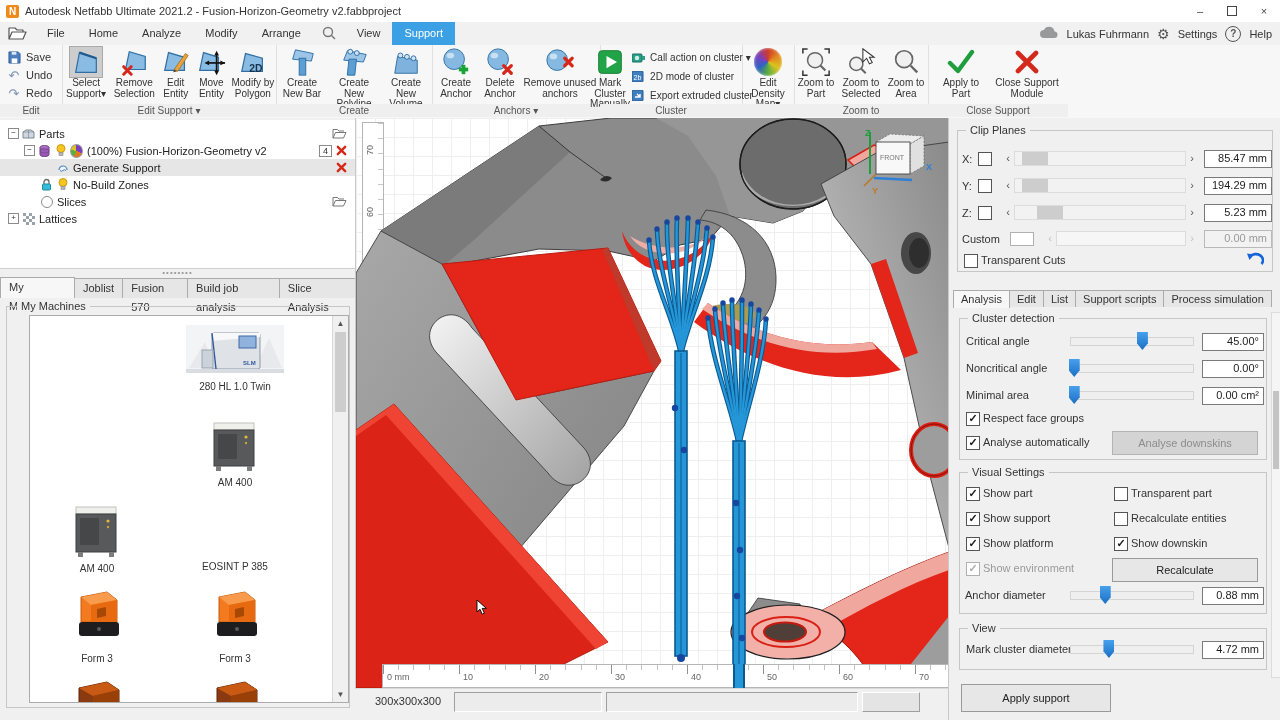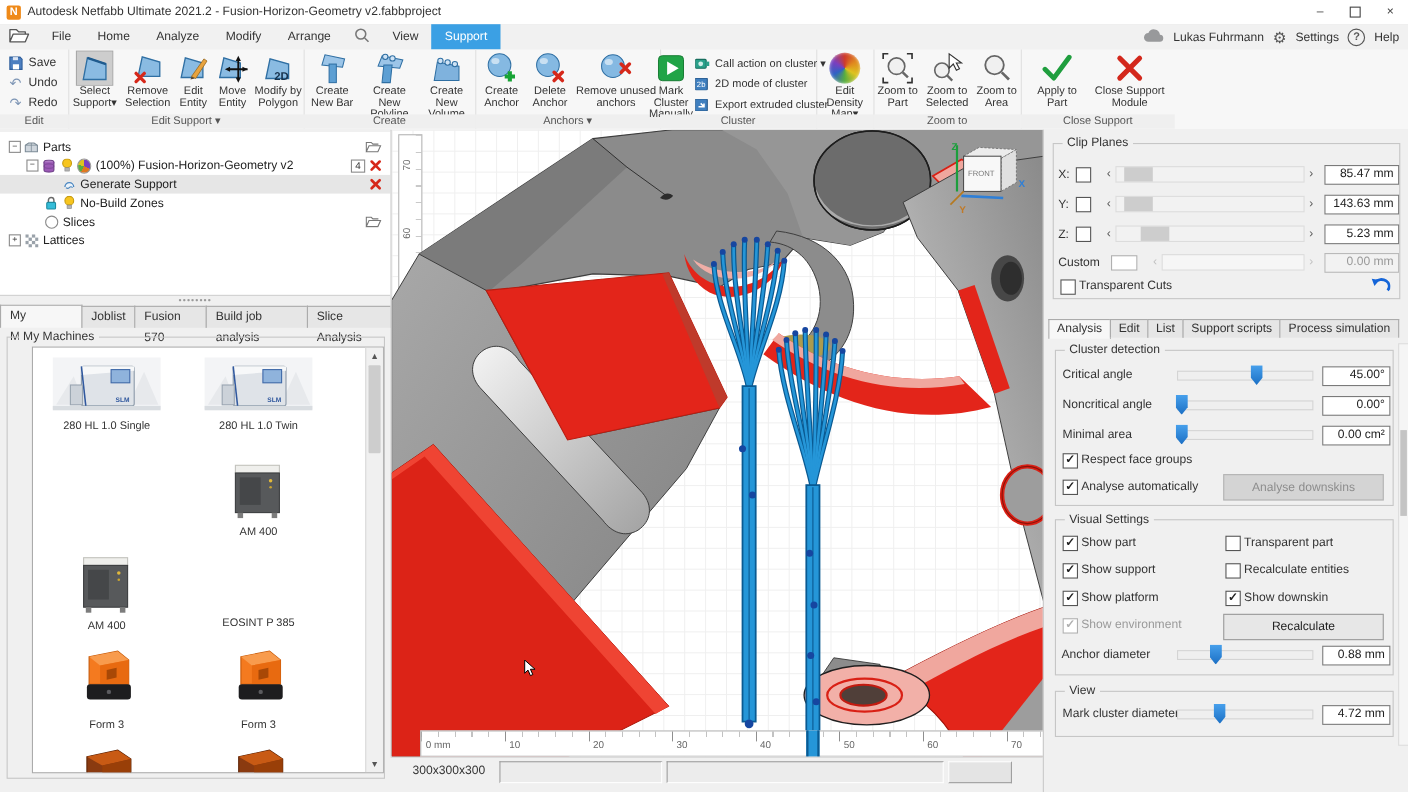--- a/index.html
+++ b/index.html
@@ -546,35 +546,20 @@
     <div class="ltab">Joblist</div>
     <div class="ltab">Fusion 570</div>
     <div class="ltab">Build job analysis</div>
     <div class="ltab">Slice Analysis</div>
   </div>
 
   <div class="machbox">
     <span class="gt">My Machines</span>
     <div class="machlist">
 
-      <div class="mcell" style="left:2px;top:8px">
-        <svg width="100" height="52" viewBox="0 0 100 52">
-            <rect x="1" y="1" width="98" height="47" fill="#f3f4f6"></rect>
-            <path d="M4 44 L20 18 L30 44 Z" fill="#e7e9ec"></path>
-            <path d="M70 44 L84 14 L97 44 Z" fill="#e7e9ec"></path>
-            <rect x="27" y="9" width="48" height="36" rx="2" fill="#dfe3e8" stroke="#8b99a8"></rect>
-            <path d="M27 9 L75 9 L75 13 L27 17 Z" fill="#f7f8f9"></path>
-            <rect x="54" y="12" width="17" height="12" fill="#8fb3dc" stroke="#3f69a8"></rect>
-            <path d="M27 9 L31 45" stroke="#30589e" stroke-width="1.4"></path>
-            <rect x="17" y="26" width="11" height="18" fill="#ccd2d9" stroke="#9aa5b1"></rect>
-            <text x="58" y="41" font-size="6" font-weight="bold" fill="#30589e">SLM</text>
-            <rect x="1" y="45" width="98" height="4" fill="#d9dde1"></rect>
-          </svg>
-        <div class="mlabel">280 HL 1.0 Single</div>
-      </div>
       <div class="mcell" style="left:140px;top:8px">
         <svg width="100" height="52" viewBox="0 0 100 52">
             <rect x="1" y="1" width="98" height="47" fill="#f3f4f6"></rect>
             <path d="M4 44 L20 18 L30 44 Z" fill="#e7e9ec"></path>
             <path d="M70 44 L84 14 L97 44 Z" fill="#e7e9ec"></path>
             <rect x="27" y="9" width="48" height="36" rx="2" fill="#dfe3e8" stroke="#8b99a8"></rect>
             <path d="M27 9 L75 9 L75 13 L27 17 Z" fill="#f7f8f9"></path>
             <rect x="54" y="12" width="17" height="12" fill="#8fb3dc" stroke="#3f69a8"></rect>
             <path d="M27 9 L31 45" stroke="#30589e" stroke-width="1.4"></path>
             <rect x="17" y="26" width="11" height="18" fill="#ccd2d9" stroke="#9aa5b1"></rect>
@@ -866,21 +851,21 @@
 
     <span class="flabel" style="left:4px;top:49px">Y:</span>
     <span class="chk" style="left:20px;top:48px"></span>
     <div class="cslider" style="left:44px;top:47px;width:196px">
       <span class="carr">‹</span>
         <div class="ctrack">
           <div class="cthumb" style="left:4%"></div>
         </div>
         <span class="carr">›</span>
     </div>
-    <div class="vbox" style="left:246px;top:46px;width:58px">143.63 mm</div>
+    <div class="vbox" style="left:246px;top:46px;width:58px">194.29 mm</div>
 
     <span class="flabel" style="left:4px;top:76px">Z:</span>
     <span class="chk" style="left:20px;top:75px"></span>
     <div class="cslider" style="left:44px;top:74px;width:196px">
       <span class="carr">‹</span>
         <div class="ctrack">
           <div class="cthumb" style="left:13%"></div>
         </div>
         <span class="carr">›</span>
     </div>
@@ -982,13 +967,14 @@
       <div class="ttrack"></div>
         <div class="tthumb" style="left:31%"></div>
     </div>
     <div class="vbox" style="left:242px;top:12px;width:52px">4.72 mm</div>
   </div>
 
   <div class="panescroll">
     <div class="thumb" style="top:78px;height:78px"></div>
   </div>
 
+  <div class="btn" style="left:12px;top:566px;width:148px;height:26px">Apply support</div>
 </div>
 
 </body></html>

